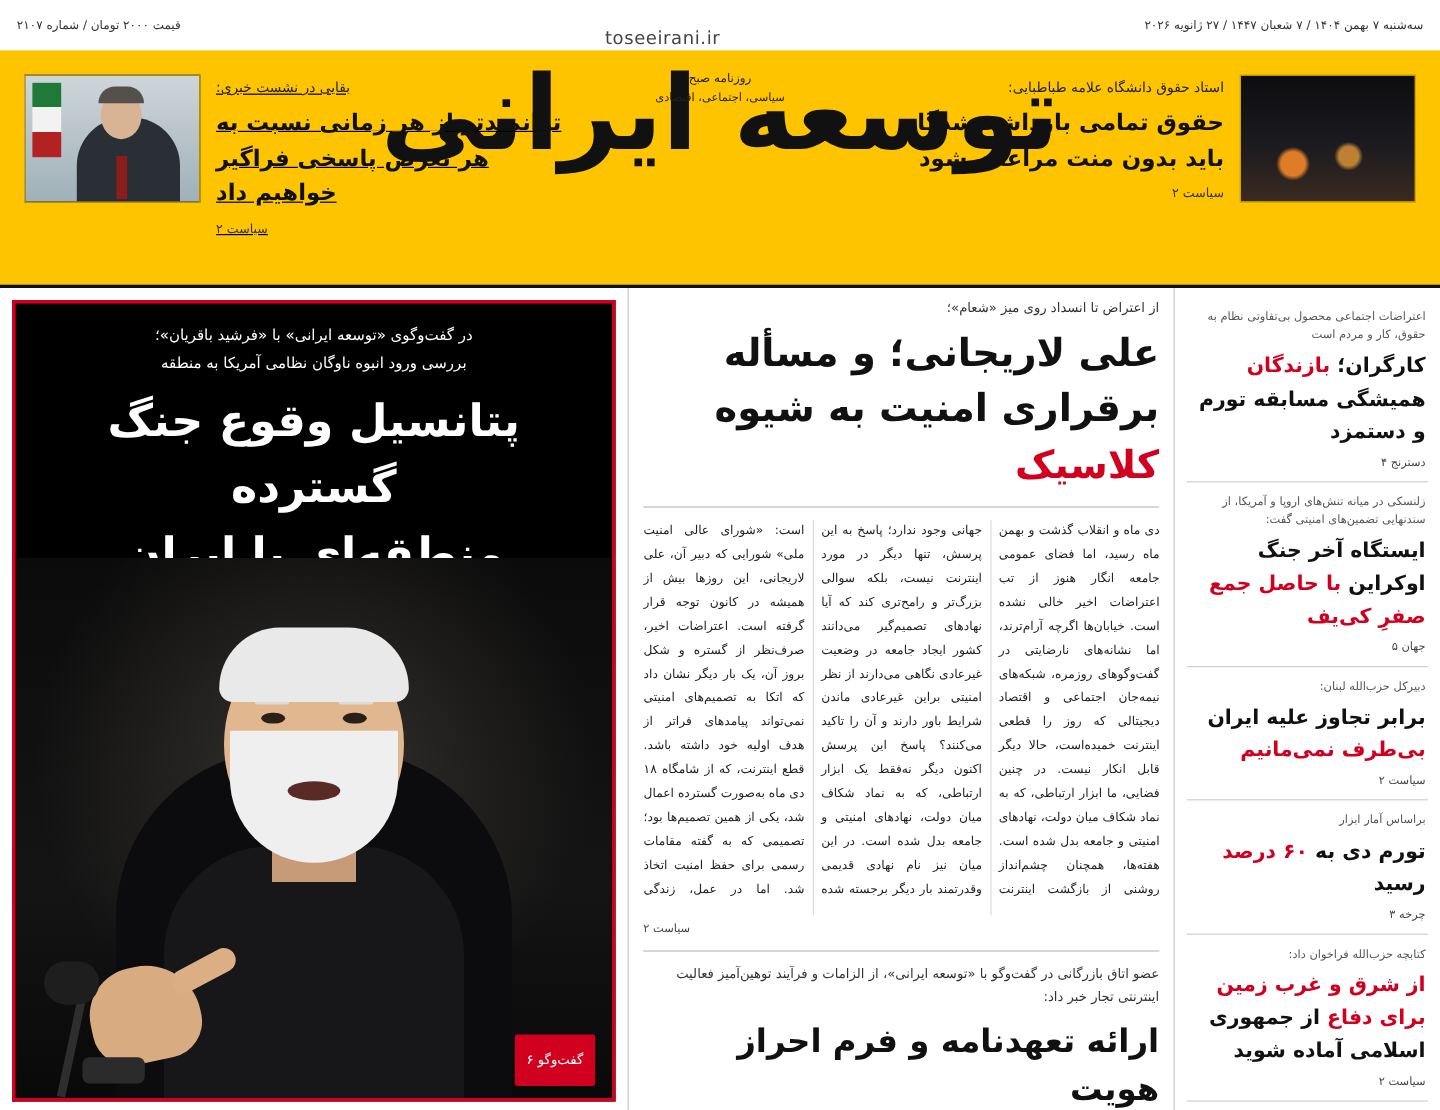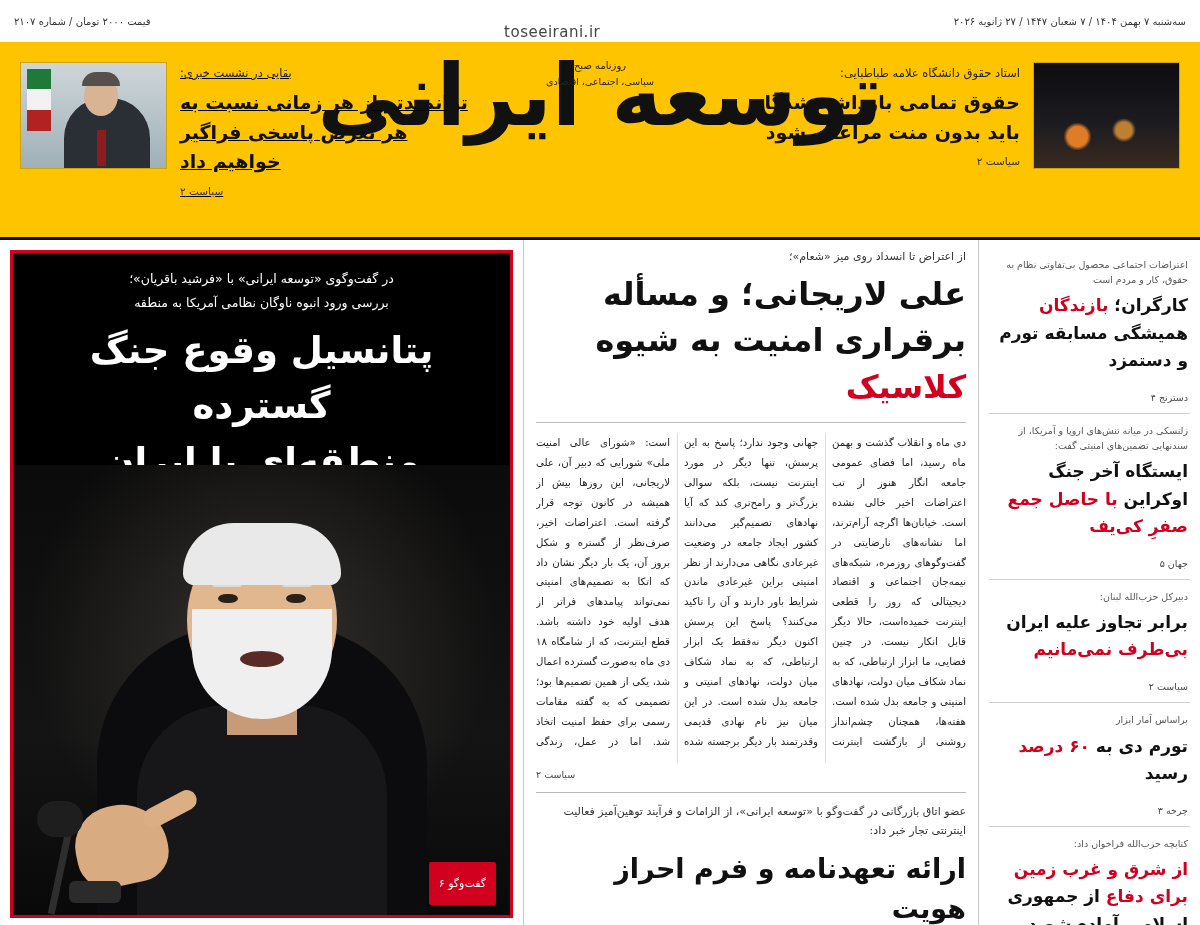--- a/index.html
+++ b/index.html
@@ -86,21 +86,21 @@
   .col-right{width:222px;border-left:1px solid #c9c9c9;padding:8px 10px;box-sizing:border-box;}
   .col-mid{width:455px;border-left:1px solid #c9c9c9;padding:8px 12px;box-sizing:border-box;}
   .col-left{width:523px;padding:10px;box-sizing:border-box;}
 
   
   .brief{border-bottom:1px solid #cfcfcf;padding:9px 2px 10px;}
   .brief:last-child{border-bottom:none;}
   .brief .kicker{font-size:9.5px;color:#555;line-height:1.6;margin-bottom:5px;text-align:right;}
   .brief .title{font-size:17px;font-weight:bold;color:#111;line-height:1.6;text-align:right;}
   .brief .title .hl{color:#d1001f;}
-  .brief .sec{font-size:9.5px;color:#444;margin-top:18px;text-align:right;}
+  .brief .sec{font-size:9.5px;color:#444;margin-top:6px;text-align:right;}
 
   
   .mid-kicker{font-size:11px;color:#333;text-align:right;margin:2px 0 8px;}
   .mid-title{
     font-size:32px;font-weight:bold;color:#111;line-height:1.45;text-align:right;
     letter-spacing:-.5px;
   }
   .mid-title .red{color:#d1001f;}
   .mid-rule{height:1px;background:#bbb;margin:12px 0 10px;}
   .mid-body{

